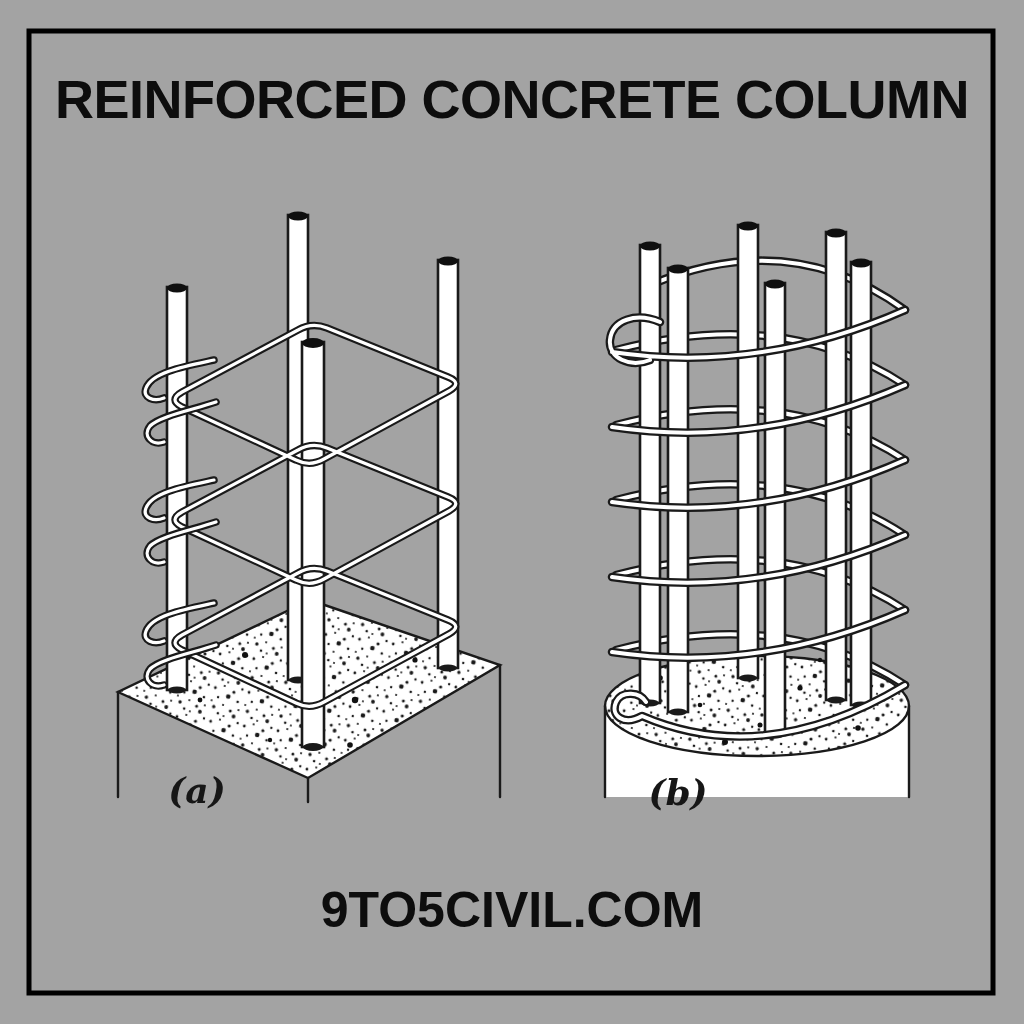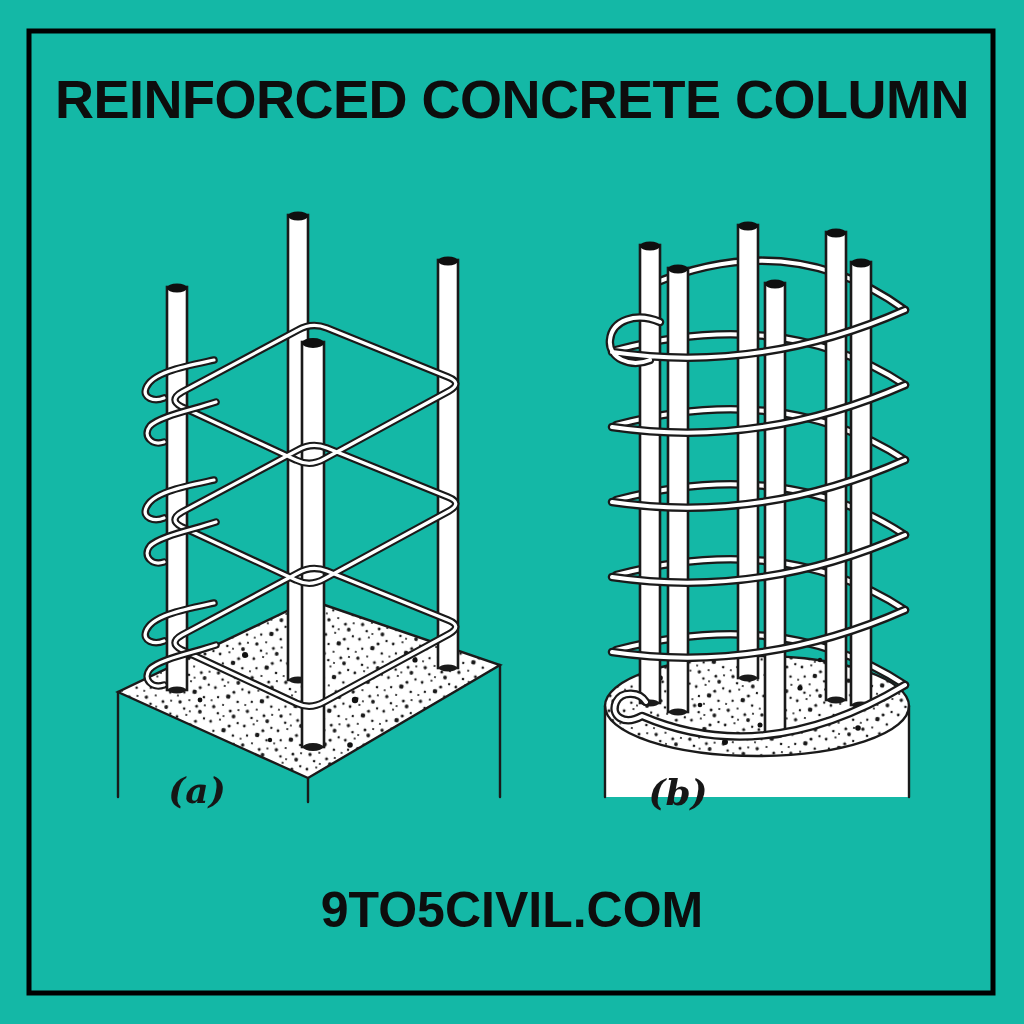--- a/index.html
+++ b/index.html
@@ -1,16 +1,16 @@
 <!DOCTYPE html>
 <html><head>
 <meta charset="utf-8">
 <style>
   html,body{margin:0;padding:0;background:#ffffff;}
-  .page{position:relative;width:1024px;height:1024px;background:#14b8a6;overflow:hidden;}
+  .page{position:relative;width:1024px;height:1024px;background:#a3a3a3;overflow:hidden;}
   svg{display:block;}
   .title-text{font-family:"Liberation Sans",sans-serif;font-weight:bold;font-size:54px;letter-spacing:-0.5px;fill:#0d0d0d;}
   .footer-text{font-family:"Liberation Sans",sans-serif;font-weight:bold;font-size:50px;fill:#0d0d0d;}
   .fig-label{font-family:"DejaVu Serif",serif;font-style:italic;font-weight:bold;font-size:36px;fill:#161616;}
   .edge{stroke:#1a1a1a;stroke-width:2.4;fill:none;stroke-linecap:round;}
   .face{fill:#ffffff;stroke:#1a1a1a;stroke-width:2.4;}
   .bar{fill:#ffffff;stroke:#1a1a1a;stroke-width:2.6;}
   .cap{fill:#0f0f0f;}
   .foot{fill:#1a1a1a;}
   .to{stroke:#1a1a1a;stroke-width:7.5;fill:none;stroke-linecap:round;stroke-linejoin:round;}

